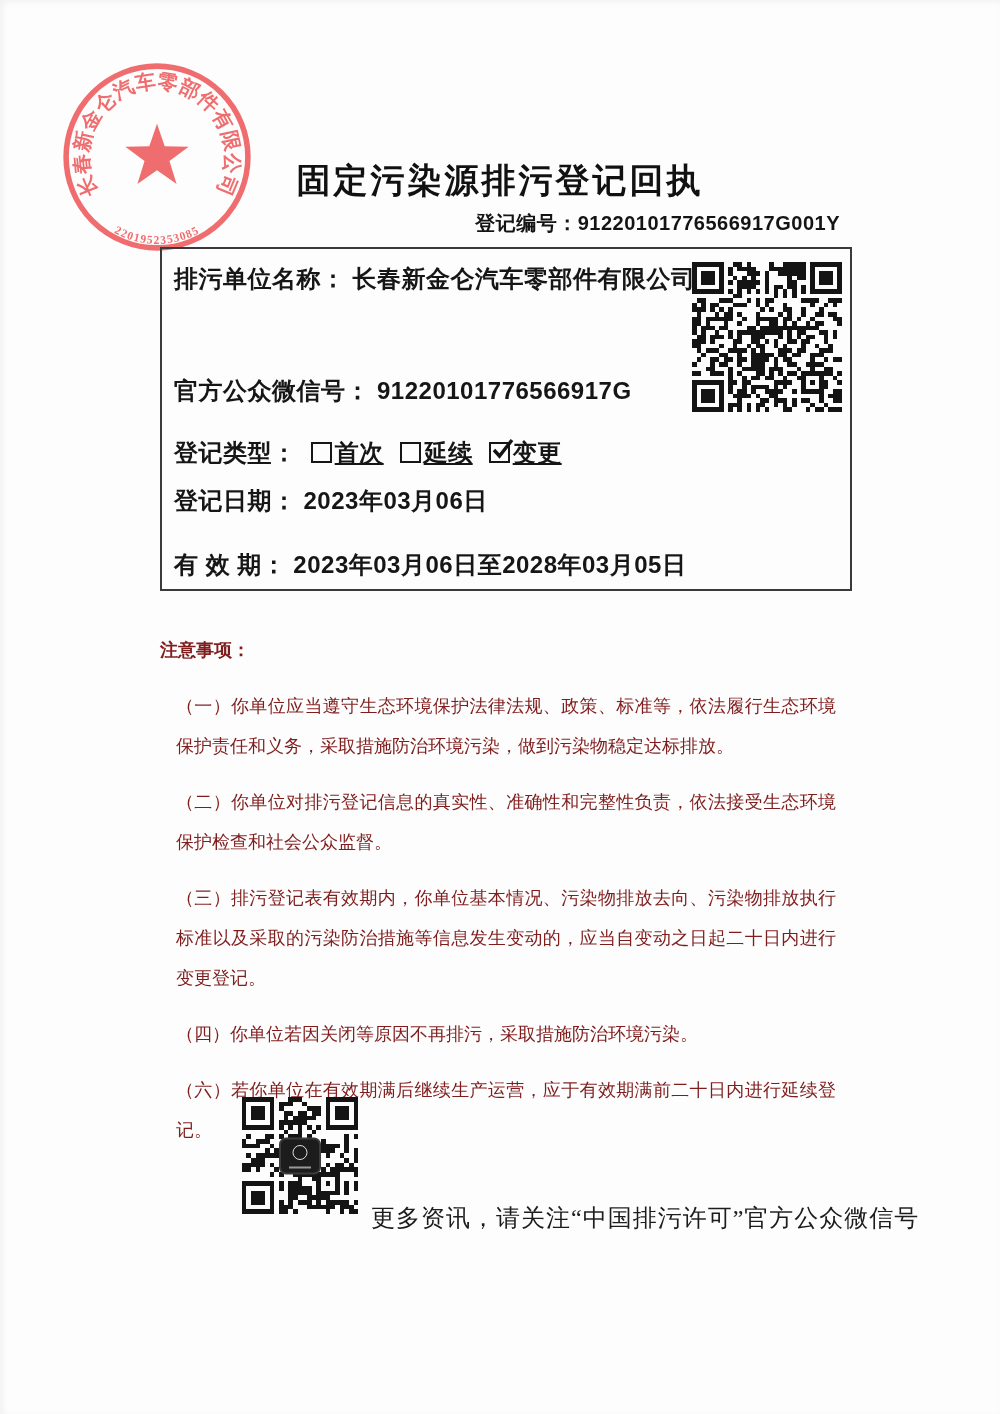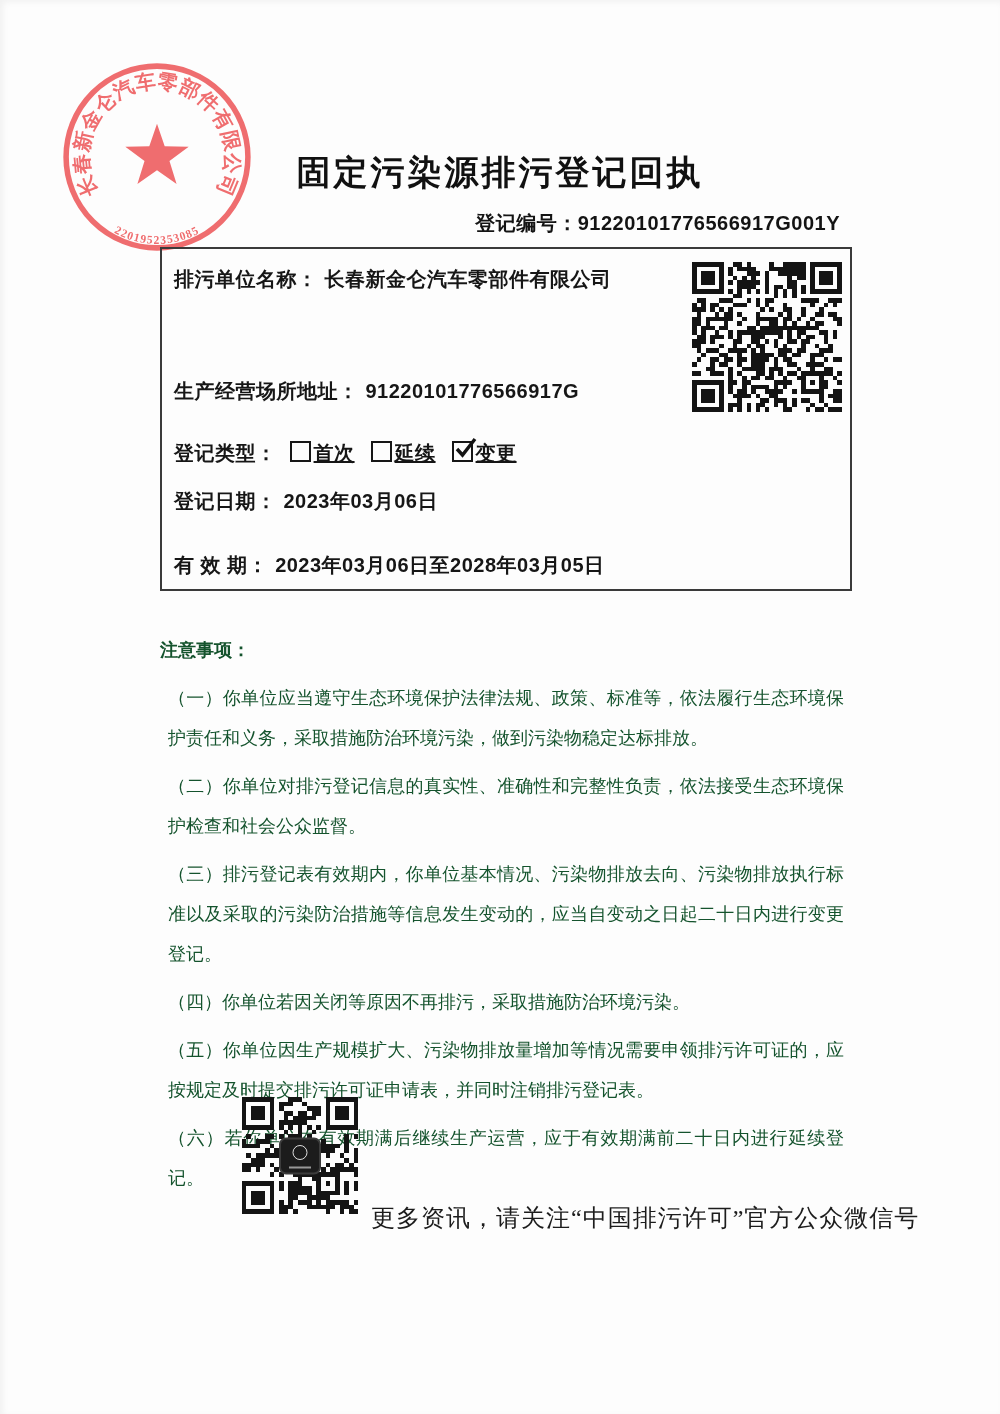--- a/index.html
+++ b/index.html
@@ -16,60 +16,60 @@
 
   
   .seal{position:absolute;left:56px;top:56px;width:202px;height:202px;opacity:0.88;}
   .seal svg{width:100%;height:100%;overflow:visible;}
   .seal text{font-family:"Liberation Serif",serif;font-weight:bold;}
   .seal .company-arc-text{font-size:20px;letter-spacing:0.5px;}
   .seal .serial-arc-text{font-size:11.5px;letter-spacing:1.1px;}
 
   
   .title{
-    position:absolute;left:0;right:0;top:146px;text-align:center;margin:4px;
+    position:absolute;left:0;right:0;top:146px;text-align:center;margin:12px;
     font-family:"Liberation Sans","DejaVu Sans",sans-serif;
     font-size:34px;font-weight:800;letter-spacing:3px;color:#111;
   }
   .regline{
     position:absolute;top:210px;right:160px;
     font-family:"Liberation Sans","DejaVu Sans",sans-serif;
     font-size:20px;font-weight:700;color:#141414;letter-spacing:0.5px;
   }
 
   
   .infobox{
     position:absolute;left:160px;top:247px;width:688px;height:340px;
     border:2px solid #3a3a3a;background:transparent;
   }
   .infobox .row{
     position:absolute;left:12px;line-height:28px;white-space:nowrap;
     font-family:"Liberation Sans","DejaVu Sans",sans-serif;
-    font-size:20px;font-weight:600;color:#161616;letter-spacing:0.5px;
+    font-size:24px;font-weight:600;color:#161616;letter-spacing:0.5px;
   }
   .r1{top:16px}.r2{top:72px}.r3{top:128px}.r4{top:190px}.r5{top:238px}.r6{top:302px}
   .row .val{margin-left:7px;}
   .opt{margin-right:16px;text-decoration:underline;}
   .cb{
     position:relative;display:inline-block;width:17px;height:17px;
     border:2.2px solid #161616;vertical-align:-2px;margin-right:3px;background:#fdfdfd;
   }
   .cb svg{position:absolute;left:-1px;top:-6px;width:24px;height:24px;overflow:visible;}
 
   .qr-top{
     position:absolute;right:8px;top:12px;width:150px;height:152px;background:#fdfdfd;
   }
 
   
   .notes{
     position:absolute;left:160px;top:630px;width:692px;
-    font-size:18px;line-height:40px;color:#14532d;text-align:justify;
+    font-size:18px;line-height:40px;color:#7f1d1d;text-align:justify;
   }
   .notes-heading{font-weight:600;}
-  .notes p{margin:8px;}
+  .notes p{margin:16px;}
 
   
   .footerqr{position:absolute;left:238px;top:1097px;width:124px;height:117px;}
   .footerqr svg{width:100%;height:100%;}
   .qr-logo{
     position:absolute;left:50%;top:50%;width:38px;height:33px;
     transform:translate(-50%,-50%);
     background:#1c1c1c;border-radius:7px;border:2px solid #3c3c3c;
   }
   .qr-logo-ring{
@@ -114,21 +114,21 @@
   </div>
 
   <div class="infobox">
 
     <div class="row r1">
       <span class="lbl">排污单位名称：</span><span class="val">长春新金仑汽车零部件有限公司</span>
     </div>
 
 
     <div class="row r3">
-      <span class="lbl">生产经营场所地址：</span><span class="val">91220101776566917G</span>
+      <span class="lbl">官方公众微信号：</span><span class="val">91220101776566917G</span>
     </div>
 
     <div class="row r4">
       <span class="lbl">登记类型：</span><span class="val">
         <span class="opt"><span class="cb"></span><span>首次</span></span><span class="opt"><span class="cb"></span><span>延续</span></span><span class="opt"><span class="cb checked"><svg viewBox="0 0 24 24">
                 <path d="M4 12 L9.5 18 L22 2" stroke="#141414" stroke-width="3.4" fill="none"></path>
               </svg></span><span>变更</span></span>
       </span>
     </div>
 
@@ -144,21 +144,20 @@
         <path d="M0 0h1v1h-1zM1 0h1v1h-1zM2 0h1v1h-1zM3 0h1v1h-1zM4 0h1v1h-1zM5 0h1v1h-1zM6 0h1v1h-1zM9 0h1v1h-1zM10 0h1v1h-1zM12 0h1v1h-1zM17 0h1v1h-1zM20 0h1v1h-1zM21 0h1v1h-1zM22 0h1v1h-1zM23 0h1v1h-1zM24 0h1v1h-1zM26 0h1v1h-1zM27 0h1v1h-1zM28 0h1v1h-1zM29 0h1v1h-1zM30 0h1v1h-1zM31 0h1v1h-1zM32 0h1v1h-1zM0 1h1v1h-1zM6 1h1v1h-1zM8 1h1v1h-1zM10 1h1v1h-1zM11 1h1v1h-1zM12 1h1v1h-1zM13 1h1v1h-1zM17 1h1v1h-1zM18 1h1v1h-1zM19 1h1v1h-1zM20 1h1v1h-1zM21 1h1v1h-1zM22 1h1v1h-1zM23 1h1v1h-1zM24 1h1v1h-1zM26 1h1v1h-1zM32 1h1v1h-1zM0 2h1v1h-1zM2 2h1v1h-1zM3 2h1v1h-1zM4 2h1v1h-1zM6 2h1v1h-1zM8 2h1v1h-1zM12 2h1v1h-1zM13 2h1v1h-1zM14 2h1v1h-1zM16 2h1v1h-1zM19 2h1v1h-1zM20 2h1v1h-1zM21 2h1v1h-1zM22 2h1v1h-1zM23 2h1v1h-1zM24 2h1v1h-1zM26 2h1v1h-1zM28 2h1v1h-1zM29 2h1v1h-1zM30 2h1v1h-1zM32 2h1v1h-1zM0 3h1v1h-1zM2 3h1v1h-1zM3 3h1v1h-1zM4 3h1v1h-1zM6 3h1v1h-1zM9 3h1v1h-1zM11 3h1v1h-1zM13 3h1v1h-1zM16 3h1v1h-1zM21 3h1v1h-1zM23 3h1v1h-1zM24 3h1v1h-1zM26 3h1v1h-1zM28 3h1v1h-1zM29 3h1v1h-1zM30 3h1v1h-1zM32 3h1v1h-1zM0 4h1v1h-1zM2 4h1v1h-1zM3 4h1v1h-1zM4 4h1v1h-1zM6 4h1v1h-1zM8 4h1v1h-1zM10 4h1v1h-1zM11 4h1v1h-1zM12 4h1v1h-1zM13 4h1v1h-1zM14 4h1v1h-1zM16 4h1v1h-1zM21 4h1v1h-1zM22 4h1v1h-1zM26 4h1v1h-1zM28 4h1v1h-1zM29 4h1v1h-1zM30 4h1v1h-1zM32 4h1v1h-1zM0 5h1v1h-1zM6 5h1v1h-1zM10 5h1v1h-1zM11 5h1v1h-1zM12 5h1v1h-1zM13 5h1v1h-1zM16 5h1v1h-1zM18 5h1v1h-1zM19 5h1v1h-1zM21 5h1v1h-1zM22 5h1v1h-1zM24 5h1v1h-1zM26 5h1v1h-1zM32 5h1v1h-1zM0 6h1v1h-1zM1 6h1v1h-1zM2 6h1v1h-1zM3 6h1v1h-1zM4 6h1v1h-1zM5 6h1v1h-1zM6 6h1v1h-1zM8 6h1v1h-1zM10 6h1v1h-1zM12 6h1v1h-1zM14 6h1v1h-1zM16 6h1v1h-1zM18 6h1v1h-1zM20 6h1v1h-1zM22 6h1v1h-1zM24 6h1v1h-1zM26 6h1v1h-1zM27 6h1v1h-1zM28 6h1v1h-1zM29 6h1v1h-1zM30 6h1v1h-1zM31 6h1v1h-1zM32 6h1v1h-1zM9 7h1v1h-1zM10 7h1v1h-1zM18 7h1v1h-1zM20 7h1v1h-1zM22 7h1v1h-1zM1 8h1v1h-1zM2 8h1v1h-1zM6 8h1v1h-1zM7 8h1v1h-1zM8 8h1v1h-1zM12 8h1v1h-1zM14 8h1v1h-1zM16 8h1v1h-1zM17 8h1v1h-1zM24 8h1v1h-1zM25 8h1v1h-1zM26 8h1v1h-1zM27 8h1v1h-1zM30 8h1v1h-1zM31 8h1v1h-1zM32 8h1v1h-1zM0 9h1v1h-1zM2 9h1v1h-1zM4 9h1v1h-1zM5 9h1v1h-1zM9 9h1v1h-1zM10 9h1v1h-1zM11 9h1v1h-1zM14 9h1v1h-1zM16 9h1v1h-1zM20 9h1v1h-1zM26 9h1v1h-1zM29 9h1v1h-1zM31 9h1v1h-1zM0 10h1v1h-1zM1 10h1v1h-1zM2 10h1v1h-1zM4 10h1v1h-1zM6 10h1v1h-1zM8 10h1v1h-1zM15 10h1v1h-1zM17 10h1v1h-1zM20 10h1v1h-1zM21 10h1v1h-1zM24 10h1v1h-1zM28 10h1v1h-1zM1 11h1v1h-1zM5 11h1v1h-1zM7 11h1v1h-1zM8 11h1v1h-1zM10 11h1v1h-1zM14 11h1v1h-1zM19 11h1v1h-1zM21 11h1v1h-1zM24 11h1v1h-1zM27 11h1v1h-1zM28 11h1v1h-1zM30 11h1v1h-1zM31 11h1v1h-1zM0 12h1v1h-1zM1 12h1v1h-1zM3 12h1v1h-1zM4 12h1v1h-1zM5 12h1v1h-1zM6 12h1v1h-1zM7 12h1v1h-1zM8 12h1v1h-1zM11 12h1v1h-1zM14 12h1v1h-1zM15 12h1v1h-1zM16 12h1v1h-1zM17 12h1v1h-1zM18 12h1v1h-1zM20 12h1v1h-1zM21 12h1v1h-1zM23 12h1v1h-1zM26 12h1v1h-1zM31 12h1v1h-1zM32 12h1v1h-1zM0 13h1v1h-1zM1 13h1v1h-1zM3 13h1v1h-1zM7 13h1v1h-1zM10 13h1v1h-1zM14 13h1v1h-1zM17 13h1v1h-1zM18 13h1v1h-1zM20 13h1v1h-1zM22 13h1v1h-1zM25 13h1v1h-1zM27 13h1v1h-1zM28 13h1v1h-1zM32 13h1v1h-1zM0 14h1v1h-1zM2 14h1v1h-1zM3 14h1v1h-1zM4 14h1v1h-1zM6 14h1v1h-1zM7 14h1v1h-1zM12 14h1v1h-1zM13 14h1v1h-1zM15 14h1v1h-1zM16 14h1v1h-1zM17 14h1v1h-1zM18 14h1v1h-1zM19 14h1v1h-1zM20 14h1v1h-1zM21 14h1v1h-1zM22 14h1v1h-1zM23 14h1v1h-1zM24 14h1v1h-1zM25 14h1v1h-1zM26 14h1v1h-1zM27 14h1v1h-1zM0 15h1v1h-1zM2 15h1v1h-1zM5 15h1v1h-1zM8 15h1v1h-1zM10 15h1v1h-1zM11 15h1v1h-1zM12 15h1v1h-1zM13 15h1v1h-1zM14 15h1v1h-1zM15 15h1v1h-1zM16 15h1v1h-1zM17 15h1v1h-1zM18 15h1v1h-1zM19 15h1v1h-1zM21 15h1v1h-1zM23 15h1v1h-1zM24 15h1v1h-1zM28 15h1v1h-1zM29 15h1v1h-1zM31 15h1v1h-1zM1 16h1v1h-1zM2 16h1v1h-1zM4 16h1v1h-1zM5 16h1v1h-1zM6 16h1v1h-1zM8 16h1v1h-1zM10 16h1v1h-1zM13 16h1v1h-1zM14 16h1v1h-1zM15 16h1v1h-1zM19 16h1v1h-1zM21 16h1v1h-1zM23 16h1v1h-1zM25 16h1v1h-1zM26 16h1v1h-1zM29 16h1v1h-1zM31 16h1v1h-1zM0 17h1v1h-1zM1 17h1v1h-1zM2 17h1v1h-1zM4 17h1v1h-1zM9 17h1v1h-1zM10 17h1v1h-1zM13 17h1v1h-1zM14 17h1v1h-1zM16 17h1v1h-1zM18 17h1v1h-1zM21 17h1v1h-1zM22 17h1v1h-1zM24 17h1v1h-1zM25 17h1v1h-1zM29 17h1v1h-1zM0 18h1v1h-1zM1 18h1v1h-1zM6 18h1v1h-1zM9 18h1v1h-1zM12 18h1v1h-1zM14 18h1v1h-1zM15 18h1v1h-1zM18 18h1v1h-1zM20 18h1v1h-1zM24 18h1v1h-1zM27 18h1v1h-1zM30 18h1v1h-1zM1 19h1v1h-1zM3 19h1v1h-1zM4 19h1v1h-1zM5 19h1v1h-1zM8 19h1v1h-1zM9 19h1v1h-1zM10 19h1v1h-1zM11 19h1v1h-1zM13 19h1v1h-1zM15 19h1v1h-1zM19 19h1v1h-1zM20 19h1v1h-1zM21 19h1v1h-1zM23 19h1v1h-1zM24 19h1v1h-1zM28 19h1v1h-1zM29 19h1v1h-1zM30 19h1v1h-1zM2 20h1v1h-1zM6 20h1v1h-1zM7 20h1v1h-1zM10 20h1v1h-1zM13 20h1v1h-1zM14 20h1v1h-1zM15 20h1v1h-1zM16 20h1v1h-1zM17 20h1v1h-1zM19 20h1v1h-1zM20 20h1v1h-1zM22 20h1v1h-1zM23 20h1v1h-1zM26 20h1v1h-1zM27 20h1v1h-1zM28 20h1v1h-1zM1 21h1v1h-1zM4 21h1v1h-1zM5 21h1v1h-1zM7 21h1v1h-1zM8 21h1v1h-1zM10 21h1v1h-1zM11 21h1v1h-1zM13 21h1v1h-1zM14 21h1v1h-1zM15 21h1v1h-1zM16 21h1v1h-1zM18 21h1v1h-1zM20 21h1v1h-1zM21 21h1v1h-1zM26 21h1v1h-1zM29 21h1v1h-1zM31 21h1v1h-1zM32 21h1v1h-1zM0 22h1v1h-1zM4 22h1v1h-1zM6 22h1v1h-1zM7 22h1v1h-1zM10 22h1v1h-1zM13 22h1v1h-1zM14 22h1v1h-1zM15 22h1v1h-1zM18 22h1v1h-1zM21 22h1v1h-1zM22 22h1v1h-1zM25 22h1v1h-1zM26 22h1v1h-1zM27 22h1v1h-1zM28 22h1v1h-1zM3 23h1v1h-1zM4 23h1v1h-1zM8 23h1v1h-1zM11 23h1v1h-1zM12 23h1v1h-1zM13 23h1v1h-1zM14 23h1v1h-1zM15 23h1v1h-1zM17 23h1v1h-1zM18 23h1v1h-1zM19 23h1v1h-1zM23 23h1v1h-1zM26 23h1v1h-1zM29 23h1v1h-1zM30 23h1v1h-1zM0 24h1v1h-1zM1 24h1v1h-1zM4 24h1v1h-1zM5 24h1v1h-1zM6 24h1v1h-1zM8 24h1v1h-1zM10 24h1v1h-1zM14 24h1v1h-1zM15 24h1v1h-1zM17 24h1v1h-1zM19 24h1v1h-1zM21 24h1v1h-1zM22 24h1v1h-1zM24 24h1v1h-1zM25 24h1v1h-1zM26 24h1v1h-1zM27 24h1v1h-1zM28 24h1v1h-1zM29 24h1v1h-1zM30 24h1v1h-1zM32 24h1v1h-1zM8 25h1v1h-1zM11 25h1v1h-1zM13 25h1v1h-1zM14 25h1v1h-1zM16 25h1v1h-1zM17 25h1v1h-1zM20 25h1v1h-1zM23 25h1v1h-1zM24 25h1v1h-1zM28 25h1v1h-1zM31 25h1v1h-1zM0 26h1v1h-1zM1 26h1v1h-1zM2 26h1v1h-1zM3 26h1v1h-1zM4 26h1v1h-1zM5 26h1v1h-1zM6 26h1v1h-1zM8 26h1v1h-1zM9 26h1v1h-1zM11 26h1v1h-1zM12 26h1v1h-1zM18 26h1v1h-1zM19 26h1v1h-1zM20 26h1v1h-1zM21 26h1v1h-1zM24 26h1v1h-1zM26 26h1v1h-1zM28 26h1v1h-1zM29 26h1v1h-1zM32 26h1v1h-1zM0 27h1v1h-1zM6 27h1v1h-1zM8 27h1v1h-1zM11 27h1v1h-1zM13 27h1v1h-1zM14 27h1v1h-1zM15 27h1v1h-1zM16 27h1v1h-1zM18 27h1v1h-1zM20 27h1v1h-1zM24 27h1v1h-1zM28 27h1v1h-1zM29 27h1v1h-1zM0 28h1v1h-1zM2 28h1v1h-1zM3 28h1v1h-1zM4 28h1v1h-1zM6 28h1v1h-1zM8 28h1v1h-1zM10 28h1v1h-1zM11 28h1v1h-1zM13 28h1v1h-1zM16 28h1v1h-1zM17 28h1v1h-1zM18 28h1v1h-1zM19 28h1v1h-1zM22 28h1v1h-1zM24 28h1v1h-1zM25 28h1v1h-1zM26 28h1v1h-1zM27 28h1v1h-1zM28 28h1v1h-1zM31 28h1v1h-1zM32 28h1v1h-1zM0 29h1v1h-1zM2 29h1v1h-1zM3 29h1v1h-1zM4 29h1v1h-1zM6 29h1v1h-1zM9 29h1v1h-1zM10 29h1v1h-1zM11 29h1v1h-1zM12 29h1v1h-1zM14 29h1v1h-1zM17 29h1v1h-1zM18 29h1v1h-1zM28 29h1v1h-1zM30 29h1v1h-1zM31 29h1v1h-1zM32 29h1v1h-1zM0 30h1v1h-1zM2 30h1v1h-1zM3 30h1v1h-1zM4 30h1v1h-1zM6 30h1v1h-1zM10 30h1v1h-1zM15 30h1v1h-1zM16 30h1v1h-1zM18 30h1v1h-1zM19 30h1v1h-1zM20 30h1v1h-1zM22 30h1v1h-1zM24 30h1v1h-1zM25 30h1v1h-1zM28 30h1v1h-1zM31 30h1v1h-1zM32 30h1v1h-1zM0 31h1v1h-1zM6 31h1v1h-1zM8 31h1v1h-1zM9 31h1v1h-1zM10 31h1v1h-1zM12 31h1v1h-1zM14 31h1v1h-1zM15 31h1v1h-1zM18 31h1v1h-1zM20 31h1v1h-1zM22 31h1v1h-1zM26 31h1v1h-1zM29 31h1v1h-1zM0 32h1v1h-1zM1 32h1v1h-1zM2 32h1v1h-1zM3 32h1v1h-1zM4 32h1v1h-1zM5 32h1v1h-1zM6 32h1v1h-1zM8 32h1v1h-1zM10 32h1v1h-1zM12 32h1v1h-1zM14 32h1v1h-1zM16 32h1v1h-1zM20 32h1v1h-1zM21 32h1v1h-1zM25 32h1v1h-1zM27 32h1v1h-1zM28 32h1v1h-1zM30 32h1v1h-1zM31 32h1v1h-1zM32 32h1v1h-1z" fill="#141414"></path>
       </svg>
   </div>
 
   <div class="notes">
     <div class="notes-heading">注意事项：</div>
     <p>（一）你单位应当遵守生态环境保护法律法规、政策、标准等，依法履行生态环境保护责任和义务，采取措施防治环境污染，做到污染物稳定达标排放。</p>
     <p>（二）你单位对排污登记信息的真实性、准确性和完整性负责，依法接受生态环境保护检查和社会公众监督。</p>
     <p>（三）排污登记表有效期内，你单位基本情况、污染物排放去向、污染物排放执行标准以及采取的污染防治措施等信息发生变动的，应当自变动之日起二十日内进行变更登记。</p>
     <p>（四）你单位若因关闭等原因不再排污，采取措施防治环境污染。</p>
-    <p>（五）你单位因生产规模扩大、污染物排放量增加等情况需要申领排污许可证的，应按规定及时提交排污许可证申请表，并同时注销排污登记表。</p>
     <p>（六）若你单位在有效期满后继续生产运营，应于有效期满前二十日内进行延续登记。</p>
   </div>
 
   <div class="footerqr">
     <svg id="qr2" shape-rendering="crispEdges" viewBox="0 0 25 25">
         <path d="M0 0h1v1h-1zM1 0h1v1h-1zM2 0h1v1h-1zM3 0h1v1h-1zM4 0h1v1h-1zM5 0h1v1h-1zM6 0h1v1h-1zM10 0h1v1h-1zM11 0h1v1h-1zM12 0h1v1h-1zM18 0h1v1h-1zM19 0h1v1h-1zM20 0h1v1h-1zM21 0h1v1h-1zM22 0h1v1h-1zM23 0h1v1h-1zM24 0h1v1h-1zM0 1h1v1h-1zM6 1h1v1h-1zM8 1h1v1h-1zM9 1h1v1h-1zM10 1h1v1h-1zM13 1h1v1h-1zM18 1h1v1h-1zM24 1h1v1h-1zM0 2h1v1h-1zM2 2h1v1h-1zM3 2h1v1h-1zM4 2h1v1h-1zM6 2h1v1h-1zM8 2h1v1h-1zM14 2h1v1h-1zM15 2h1v1h-1zM16 2h1v1h-1zM18 2h1v1h-1zM20 2h1v1h-1zM21 2h1v1h-1zM22 2h1v1h-1zM24 2h1v1h-1zM0 3h1v1h-1zM2 3h1v1h-1zM3 3h1v1h-1zM4 3h1v1h-1zM6 3h1v1h-1zM9 3h1v1h-1zM10 3h1v1h-1zM12 3h1v1h-1zM13 3h1v1h-1zM15 3h1v1h-1zM16 3h1v1h-1zM18 3h1v1h-1zM20 3h1v1h-1zM21 3h1v1h-1zM22 3h1v1h-1zM24 3h1v1h-1zM0 4h1v1h-1zM2 4h1v1h-1zM3 4h1v1h-1zM4 4h1v1h-1zM6 4h1v1h-1zM9 4h1v1h-1zM11 4h1v1h-1zM12 4h1v1h-1zM13 4h1v1h-1zM14 4h1v1h-1zM15 4h1v1h-1zM18 4h1v1h-1zM20 4h1v1h-1zM21 4h1v1h-1zM22 4h1v1h-1zM24 4h1v1h-1zM0 5h1v1h-1zM6 5h1v1h-1zM8 5h1v1h-1zM9 5h1v1h-1zM10 5h1v1h-1zM11 5h1v1h-1zM12 5h1v1h-1zM13 5h1v1h-1zM18 5h1v1h-1zM24 5h1v1h-1zM0 6h1v1h-1zM1 6h1v1h-1zM2 6h1v1h-1zM3 6h1v1h-1zM4 6h1v1h-1zM5 6h1v1h-1zM6 6h1v1h-1zM8 6h1v1h-1zM10 6h1v1h-1zM12 6h1v1h-1zM14 6h1v1h-1zM16 6h1v1h-1zM18 6h1v1h-1zM19 6h1v1h-1zM20 6h1v1h-1zM21 6h1v1h-1zM22 6h1v1h-1zM23 6h1v1h-1zM24 6h1v1h-1zM9 7h1v1h-1zM12 7h1v1h-1zM15 7h1v1h-1zM1 8h1v1h-1zM5 8h1v1h-1zM6 8h1v1h-1zM8 8h1v1h-1zM10 8h1v1h-1zM11 8h1v1h-1zM12 8h1v1h-1zM14 8h1v1h-1zM22 8h1v1h-1zM24 8h1v1h-1zM0 9h1v1h-1zM3 9h1v1h-1zM4 9h1v1h-1zM5 9h1v1h-1zM14 9h1v1h-1zM15 9h1v1h-1zM17 9h1v1h-1zM22 9h1v1h-1zM0 10h1v1h-1zM1 10h1v1h-1zM2 10h1v1h-1zM3 10h1v1h-1zM6 10h1v1h-1zM8 10h1v1h-1zM9 10h1v1h-1zM11 10h1v1h-1zM15 10h1v1h-1zM17 10h1v1h-1zM18 10h1v1h-1zM19 10h1v1h-1zM20 10h1v1h-1zM22 10h1v1h-1zM5 11h1v1h-1zM7 11h1v1h-1zM8 11h1v1h-1zM9 11h1v1h-1zM11 11h1v1h-1zM12 11h1v1h-1zM13 11h1v1h-1zM15 11h1v1h-1zM16 11h1v1h-1zM17 11h1v1h-1zM18 11h1v1h-1zM19 11h1v1h-1zM22 11h1v1h-1zM24 11h1v1h-1zM1 12h1v1h-1zM3 12h1v1h-1zM4 12h1v1h-1zM5 12h1v1h-1zM6 12h1v1h-1zM7 12h1v1h-1zM8 12h1v1h-1zM9 12h1v1h-1zM10 12h1v1h-1zM12 12h1v1h-1zM15 12h1v1h-1zM18 12h1v1h-1zM21 12h1v1h-1zM24 12h1v1h-1zM2 13h1v1h-1zM3 13h1v1h-1zM4 13h1v1h-1zM11 13h1v1h-1zM12 13h1v1h-1zM15 13h1v1h-1zM16 13h1v1h-1zM22 13h1v1h-1zM24 13h1v1h-1zM0 14h1v1h-1zM1 14h1v1h-1zM2 14h1v1h-1zM3 14h1v1h-1zM4 14h1v1h-1zM6 14h1v1h-1zM8 14h1v1h-1zM13 14h1v1h-1zM16 14h1v1h-1zM18 14h1v1h-1zM20 14h1v1h-1zM21 14h1v1h-1zM23 14h1v1h-1zM0 15h1v1h-1zM1 15h1v1h-1zM3 15h1v1h-1zM7 15h1v1h-1zM11 15h1v1h-1zM12 15h1v1h-1zM17 15h1v1h-1zM19 15h1v1h-1zM20 15h1v1h-1zM21 15h1v1h-1zM22 15h1v1h-1zM23 15h1v1h-1zM24 15h1v1h-1zM6 16h1v1h-1zM8 16h1v1h-1zM11 16h1v1h-1zM12 16h1v1h-1zM13 16h1v1h-1zM14 16h1v1h-1zM15 16h1v1h-1zM16 16h1v1h-1zM17 16h1v1h-1zM18 16h1v1h-1zM19 16h1v1h-1zM20 16h1v1h-1zM24 16h1v1h-1zM12 17h1v1h-1zM15 17h1v1h-1zM16 17h1v1h-1zM20 17h1v1h-1zM0 18h1v1h-1zM1 18h1v1h-1zM2 18h1v1h-1zM3 18h1v1h-1zM4 18h1v1h-1zM5 18h1v1h-1zM6 18h1v1h-1zM8 18h1v1h-1zM10 18h1v1h-1zM11 18h1v1h-1zM12 18h1v1h-1zM16 18h1v1h-1zM18 18h1v1h-1zM20 18h1v1h-1zM22 18h1v1h-1zM24 18h1v1h-1zM0 19h1v1h-1zM6 19h1v1h-1zM8 19h1v1h-1zM10 19h1v1h-1zM11 19h1v1h-1zM12 19h1v1h-1zM13 19h1v1h-1zM14 19h1v1h-1zM16 19h1v1h-1zM20 19h1v1h-1zM22 19h1v1h-1zM24 19h1v1h-1zM0 20h1v1h-1zM2 20h1v1h-1zM3 20h1v1h-1zM4 20h1v1h-1zM6 20h1v1h-1zM10 20h1v1h-1zM11 20h1v1h-1zM12 20h1v1h-1zM13 20h1v1h-1zM14 20h1v1h-1zM16 20h1v1h-1zM17 20h1v1h-1zM18 20h1v1h-1zM19 20h1v1h-1zM20 20h1v1h-1zM22 20h1v1h-1zM0 21h1v1h-1zM2 21h1v1h-1zM3 21h1v1h-1zM4 21h1v1h-1zM6 21h1v1h-1zM10 21h1v1h-1zM11 21h1v1h-1zM14 21h1v1h-1zM15 21h1v1h-1zM16 21h1v1h-1zM17 21h1v1h-1zM18 21h1v1h-1zM0 22h1v1h-1zM2 22h1v1h-1zM3 22h1v1h-1zM4 22h1v1h-1zM6 22h1v1h-1zM8 22h1v1h-1zM10 22h1v1h-1zM12 22h1v1h-1zM13 22h1v1h-1zM14 22h1v1h-1zM16 22h1v1h-1zM18 22h1v1h-1zM19 22h1v1h-1zM20 22h1v1h-1zM21 22h1v1h-1zM22 22h1v1h-1zM24 22h1v1h-1zM0 23h1v1h-1zM6 23h1v1h-1zM8 23h1v1h-1zM9 23h1v1h-1zM10 23h1v1h-1zM14 23h1v1h-1zM15 23h1v1h-1zM16 23h1v1h-1zM17 23h1v1h-1zM18 23h1v1h-1zM19 23h1v1h-1zM21 23h1v1h-1zM22 23h1v1h-1zM23 23h1v1h-1zM0 24h1v1h-1zM1 24h1v1h-1zM2 24h1v1h-1zM3 24h1v1h-1zM4 24h1v1h-1zM5 24h1v1h-1zM6 24h1v1h-1zM8 24h1v1h-1zM9 24h1v1h-1zM11 24h1v1h-1zM18 24h1v1h-1zM21 24h1v1h-1zM23 24h1v1h-1zM24 24h1v1h-1z" fill="#141414"></path>
       </svg>
     <div class="qr-logo">
       <div class="qr-logo-ring"></div>
       <div class="qr-logo-bar"></div>

